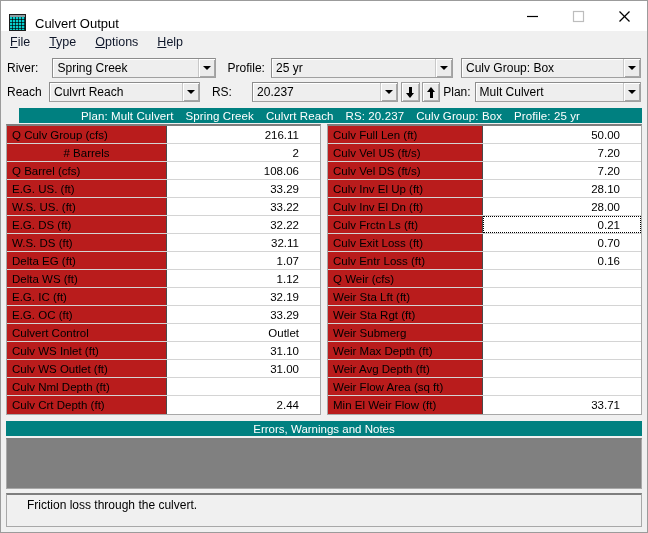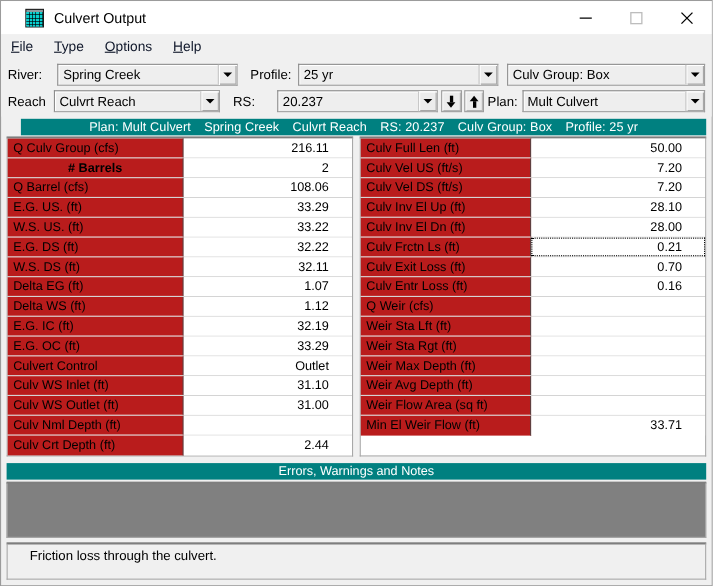--- a/index.html
+++ b/index.html
@@ -20,22 +20,22 @@
     background: #f0f0f0;
     border: 1px solid #9b9b9b;
     display: flex; flex-direction: column;
     position: relative;
   }
 
   
   .titlebar {
     height: 30px; min-height: 30px;
     background: #ffffff;
-    display: flex; align-items: center;
-    padding-left: 22px;
+    display: flex; align-items: flex-end;
+    padding-left: 8px;
     position: relative;
   }
   .app-icon {
     width: 17px; height: 17px;
     margin-right: 9px;
     background: #1b1b1b;
     position: relative;
     flex: 0 0 auto;
     overflow: hidden;
   }
@@ -199,21 +199,21 @@
     display: flex; align-items: center; justify-content: flex-end;
     padding-right: 21px;
     font-size: 11.5px;
     color: #000;
     white-space: nowrap;
   }
   .tvalue.focused {
     outline: 1px dotted #000;
     outline-offset: -1px;
   }
-  .tlabel.center { justify-content: center; padding-left: 0; font-weight: bold; }
+  .tlabel.center { justify-content: center; padding-left: 0; }
 
   
   .errbanner {
     margin: 6px 5px 0 5px;
     height: 15px;
     background: #008080;
     color: #ffffff;
     font-size: 11.5px;
     display: flex; align-items: center; justify-content: center;
   }
@@ -451,20 +451,24 @@
         </div>
       <div class="trow">
           <div class="tlabel">Weir Sta Lft (ft)</div>
           <div class="tvalue"></div>
         </div>
       <div class="trow">
           <div class="tlabel">Weir Sta Rgt (ft)</div>
           <div class="tvalue"></div>
         </div>
       <div class="trow">
+          <div class="tlabel">Weir Submerg</div>
+          <div class="tvalue"></div>
+        </div>
+      <div class="trow">
           <div class="tlabel">Weir Max Depth (ft)</div>
           <div class="tvalue"></div>
         </div>
       <div class="trow">
           <div class="tlabel">Weir Avg Depth (ft)</div>
           <div class="tvalue"></div>
         </div>
       <div class="trow">
           <div class="tlabel">Weir Flow Area (sq ft)</div>
           <div class="tvalue"></div>

